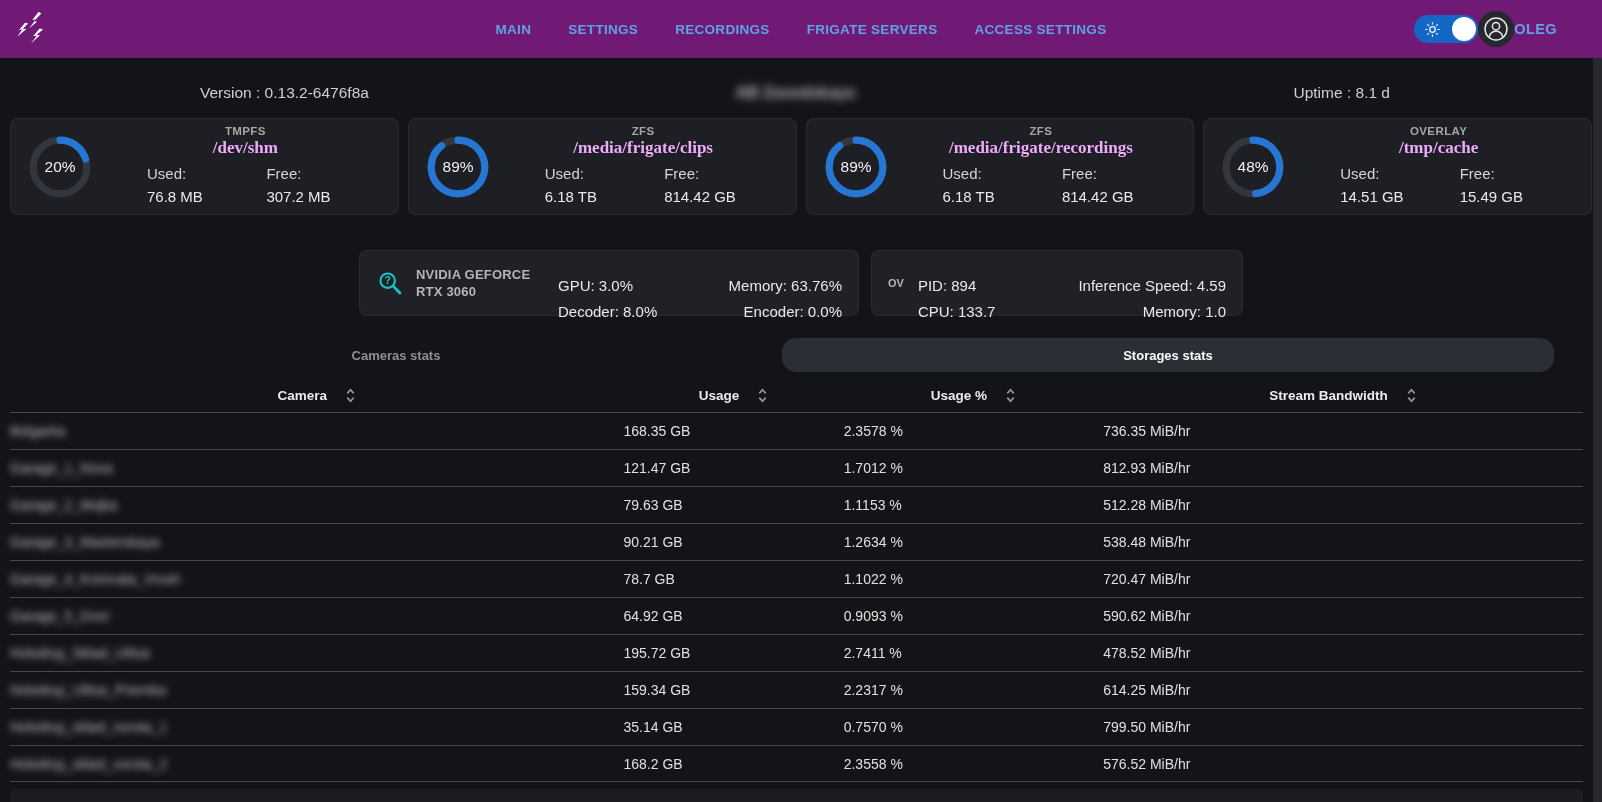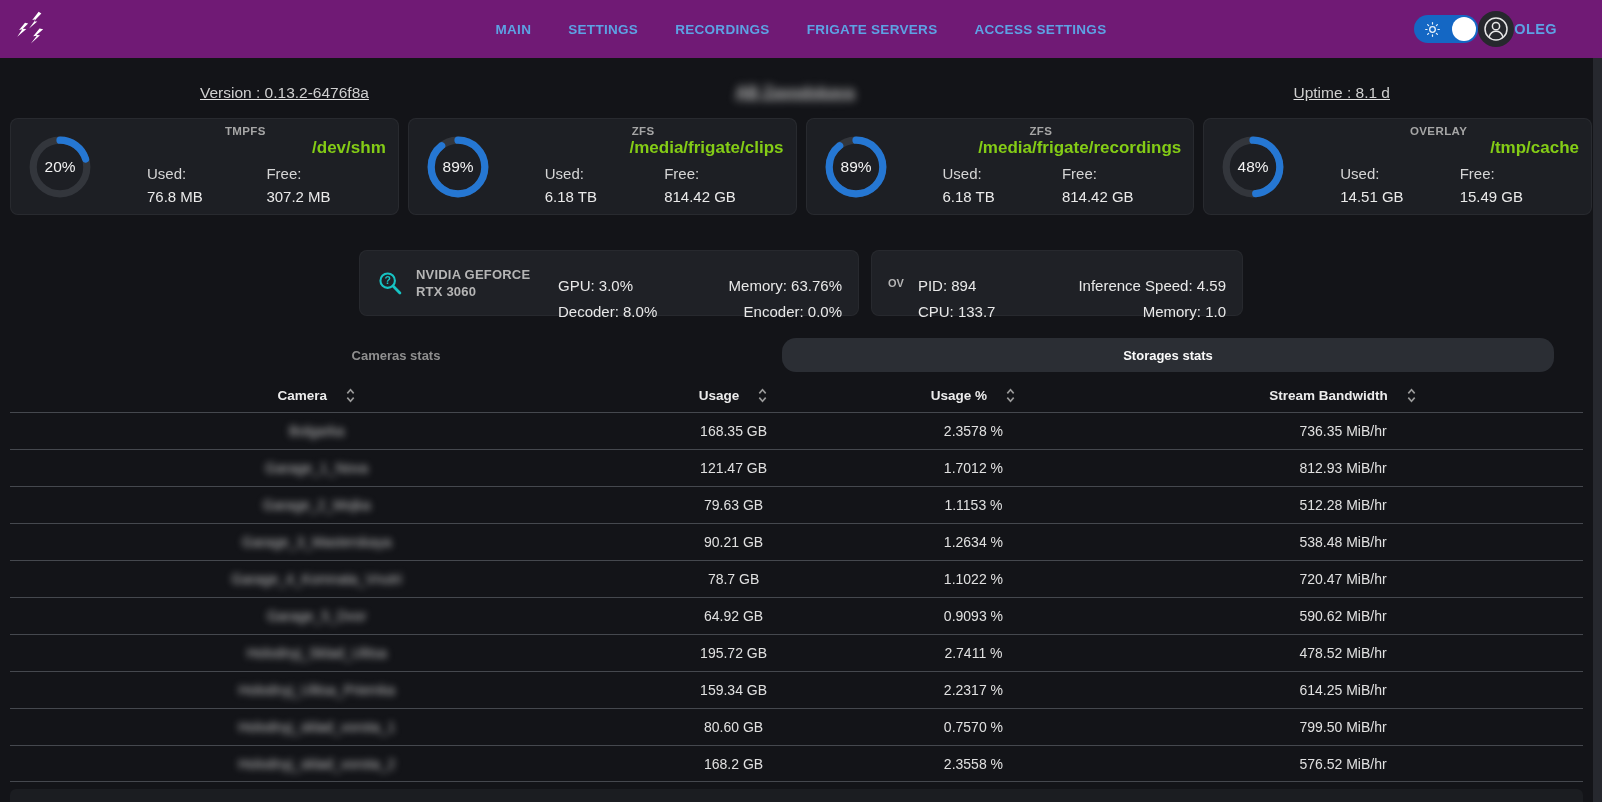--- a/index.html
+++ b/index.html
@@ -39,21 +39,21 @@
   }
   .avatar {
     width:36px; height:36px; border-radius:50%; background:#26282d;
     display:flex; align-items:center; justify-content:center; cursor:pointer;
   }
   .username { color:#5da2e4; font-weight:bold; font-size:14.5px; letter-spacing:.4px; }
 
   
   .info-row {
     display:grid; grid-template-columns:1fr auto 1fr;
-    align-items:center; padding:20px 212px 6px 200px; height:56px;text-decoration:underline;
+    align-items:center; padding:20px 212px 6px 200px; height:56px;
   }
   .info-version { justify-self:start; font-size:15.5px; color:#cfcfcf; }
   .info-server  { justify-self:center; font-size:16px; color:#b9b9b9; font-weight:bold;
                   filter:blur(4px); user-select:none; }
   .info-uptime  { justify-self:end; font-size:15.5px; color:#cfcfcf; }
 
   
   .cards-row { display:flex; gap:9px; padding:4px 10px 0 10px; }
   .storage-card {
     flex:1; height:97px; background:#1d1f24; border-radius:8px;
@@ -62,21 +62,21 @@
   }
   .donut { width:66px; height:66px; flex:0 0 66px; }
   .donut .track { fill:none; stroke:#33363c; stroke-width:7; }
   .donut .arc   { fill:none; stroke:#2577d3; stroke-width:7; stroke-linecap:round; }
   .donut-label  { fill:#f2f2f2; font-size:15px; }
   .storage-info { flex:1; margin-left:12px; }
   .fs-type {
     text-align:center; font-size:11.5px; font-weight:bold;
     color:#a6a6a6; letter-spacing:.4px;
   }
-  .mount { text-align:right; font-size:17px; font-weight:bold; color:#84cc16; margin-top:1px; }
+  .mount { text-align:center; font-size:17px; font-weight:bold; color:#f0abfc; margin-top:1px;font-family:Liberation Serif, serif; }
   .usage-grid {
     display:grid; grid-template-columns:1fr 1fr;
     padding-left:42px; margin-top:4px;
   }
   .usage-col { font-size:15px; line-height:23px; color:#d5d5d5; }
   .usage-col .val { color:#eaeaea; }
 
   
   .proc-row { display:flex; justify-content:center; gap:12px; margin-top:35px; }
   .proc-card {
@@ -108,21 +108,21 @@
     display:grid; grid-template-columns:39% 14% 16.5% 30.5%;
     align-items:center;
   }
   .t-head { height:33px; }
   .th {
     display:flex; align-items:center; justify-content:center; gap:18px;
     font-size:13.5px; font-weight:bold; color:#ececec; cursor:pointer;
   }
   .t-row { height:37px; border-top:1px solid #45484e; }
   .t-row:last-child { border-bottom:1px solid #45484e; }
-  .t-cell { text-align:center; font-size:14px; color:#e0e0e0; }
+  .t-cell { text-align:left; font-size:14px; color:#e0e0e0; }
   .t-cell.cam { color:#bfbfbf; filter:blur(3.5px); user-select:none; }
 
   .bottom-strip {
     position:absolute; bottom:0; left:10px; right:19px; height:13px;
     background:#1b1d21; border-radius:6px 6px 0 0;
   }
   .scrollbar-track {
     position:absolute; top:58px; right:0; width:9px; bottom:0;
     background:#26282e;
   }
@@ -400,21 +400,21 @@
     <div class="t-cell">478.52 MiB/hr</div>
   </div>
   <div class="t-row">
     <div class="t-cell cam">Holodnyj_Ulitsa_Priemka</div>
     <div class="t-cell">159.34 GB</div>
     <div class="t-cell">2.2317 %</div>
     <div class="t-cell">614.25 MiB/hr</div>
   </div>
   <div class="t-row">
     <div class="t-cell cam">Holodnyj_sklad_vorota_1</div>
-    <div class="t-cell">80.60 GB</div>
+    <div class="t-cell">35.14 GB</div>
     <div class="t-cell">0.7570 %</div>
     <div class="t-cell">799.50 MiB/hr</div>
   </div>
   <div class="t-row">
     <div class="t-cell cam">Holodnyj_sklad_vorota_2</div>
     <div class="t-cell">168.2 GB</div>
     <div class="t-cell">2.3558 %</div>
     <div class="t-cell">576.52 MiB/hr</div>
   </div>
 

